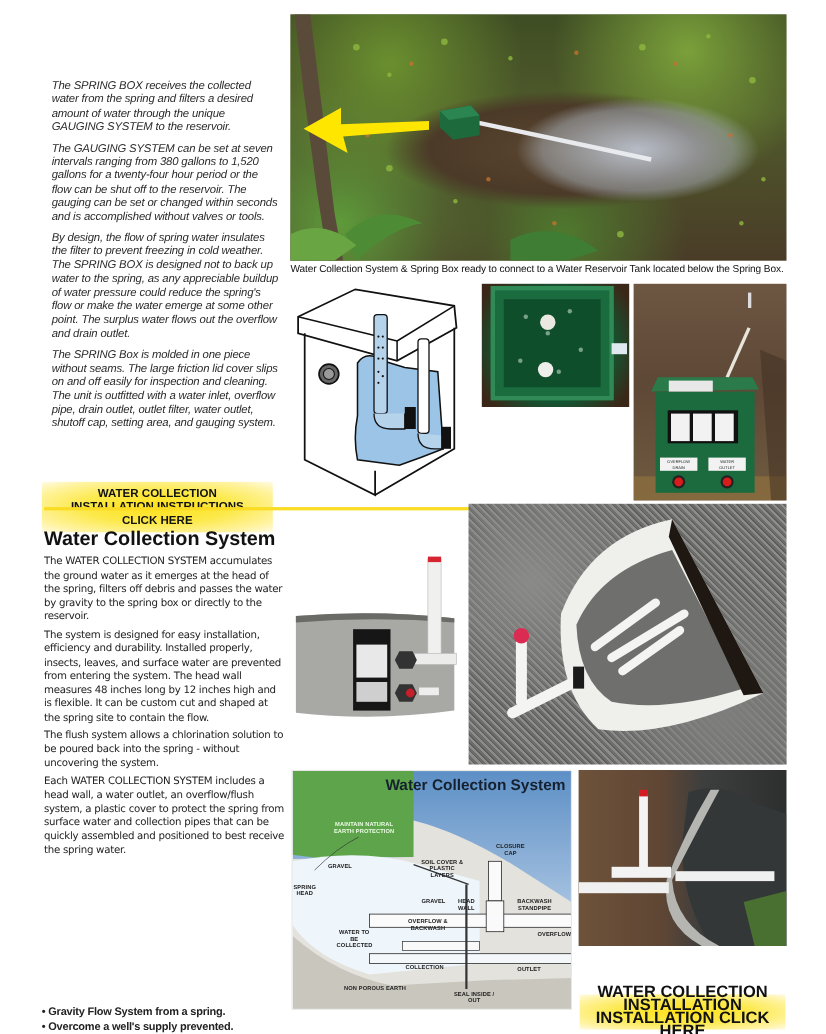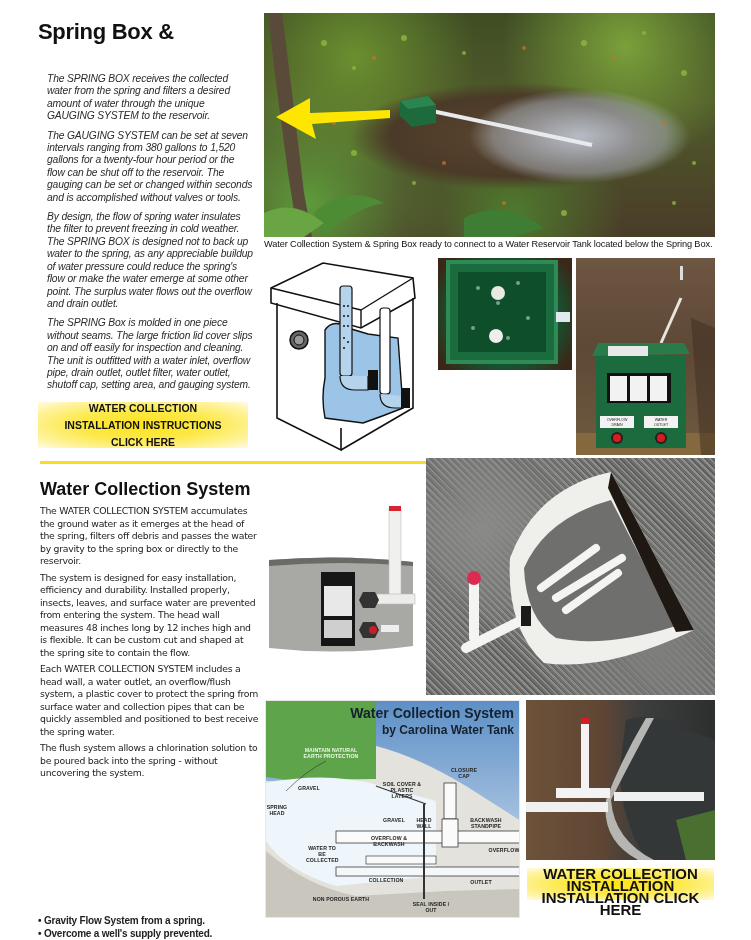--- a/index.html
+++ b/index.html
@@ -4,21 +4,21 @@
 <style>
   html, body { margin:0; padding:0; background:#ffffff; }
   body { width:751px; height:940px; position:relative; overflow:hidden; font-family:"Liberation Sans", sans-serif; color:#1a1a1a; }
   .abs { position:absolute; }
 
   
   .h1 { left:38px; top:20px; width:230px; font-family:"Liberation Sans", sans-serif; font-weight:bold; font-size:22px; line-height:24px; color:#111; letter-spacing:-0.3px; }
   .p1 { left:38px; width:215px; font-size:10.3px; line-height:12.4px; color:#2a2a2a; letter-spacing:-0.15px; }
   .p1 p { margin:0 0 7px 9px;font-style:italic; }
 
-  .yellow-btn { background:radial-gradient(ellipse at center, #ffe21a 0%, #fce94a 45%, #fff3a0 80%, #fffbe6 100%); font-weight:bold; color:#111; text-align:center; cursor:pointer; display:flex; align-items:center; justify-content:space-between; flex-direction:column; }
+  .yellow-btn { background:radial-gradient(ellipse at center, #ffe21a 0%, #fce94a 45%, #fff3a0 80%, #fffbe6 100%); font-weight:bold; color:#111; text-align:center; cursor:pointer; display:flex; align-items:center; justify-content:center; flex-direction:column;margin-top:36px; }
   .btn1 { left:38px; top:402px; width:210px; height:46px; font-size:10.5px; line-height:12px; }
   .btn2 { left:527px; top:868px; width:187px; height:32px; font-size:15px; line-height:12px; }
 
   .divider { left:40px; top:461px; width:388px; height:3px; background:#fadc25; }
 
   .h2 { left:40px; top:478px; width:225px; font-weight:bold; font-size:18px; line-height:22px; color:#111; }
   .p2 { left:40px; top:505px; width:220px; font-family:"DejaVu Sans", sans-serif; font-size:9.3px; line-height:12.5px; color:#222; letter-spacing:-0.25px; }
   .p2 p { margin:0 0 4px 0; }
   .bullets { left:38px; top:915px; width:220px; font-size:10px; line-height:12.5px; font-weight:bold; color:#222; margin:0; padding:0; list-style:none; letter-spacing:-0.2px; }
   .bullets li::before { content:"• "; }
@@ -47,21 +47,20 @@
   .diagram { left:265px; top:700px; width:255px; height:218px; background:#fff; overflow:hidden; border:1px solid #e8e8e8; box-sizing:border-box; }
   .diagram-title { left:0; top:5px; width:248px; text-align:right; font-weight:bold; font-size:14px; line-height:15px; color:#15212e; }
   .diagram-sub { left:0; top:22px; width:248px; text-align:right; font-weight:bold; font-size:12px; line-height:14px; color:#15212e; }
   .dlabel { font-family:"Liberation Sans", sans-serif; font-weight:bold; font-size:5.2px; line-height:6px; color:#222; text-align:center; letter-spacing:0.1px; }
   .dlabel.w { color:#eafbe3; }
 </style>
 </head>
 <body>
 
 <div class="abs h1">
-  <div>Spring Box &amp;</div>
 </div>
 
 <div class="abs p1" style="top:73px;">
   <p>The SPRING BOX receives the collected water from the spring and filters a desired amount of water through the unique GAUGING SYSTEM to the reservoir.</p>
   <p>The GAUGING SYSTEM can be set at seven intervals ranging from 380 gallons to 1,520 gallons for a twenty-four hour period or the flow can be shut off to the reservoir. The gauging can be set or changed within seconds and is accomplished without valves or tools.</p>
   <p>By design, the flow of spring water insulates the filter to prevent freezing in cold weather.  The SPRING BOX is designed not to back up water to the spring, as any appreciable buildup of water pressure could reduce the spring's flow or make the water emerge at some other point. The surplus water flows out the overflow and drain outlet.</p>
   <p>The SPRING Box is molded in one piece without seams. The large friction lid cover slips on and off easily for inspection and cleaning. The unit is outfitted with a water inlet, overflow pipe, drain outlet, outlet filter, water outlet, shutoff cap, setting area, and gauging system.</p>
 </div>
 
 <div class="abs yellow-btn btn1">
@@ -193,22 +192,22 @@
       <circle cx="85" cy="180" r="4" fill="#d81b1b"></circle>
   </svg>
 </div>
 
 <div class="abs divider"></div>
 
 <div class="abs h2">Water Collection System</div>
 <div class="abs p2">
   <p>The WATER COLLECTION SYSTEM accumulates the ground water as it emerges at the head of the spring, filters off debris and passes the water by gravity to the spring box or directly to the reservoir.</p>
   <p>The system is designed for easy installation, efficiency and durability. Installed properly, insects, leaves, and surface water are prevented from entering the system. The head wall measures 48 inches long by 12 inches high and is flexible. It can be custom cut and shaped at the spring site to contain the flow.</p>
+  <p>The flush system allows a chlorination solution to be poured back into the spring - without uncovering the system.</p>
   <p>Each WATER COLLECTION SYSTEM includes a head wall, a water outlet, an overflow/flush system, a plastic cover to protect the spring from surface water and collection pipes that can be quickly assembled and positioned to best receive the spring water.</p>
-  <p>The flush system allows a chlorination solution to be poured back into the spring - without uncovering the system.</p>
 </div>
 <ul class="abs bullets">
   <li>Gravity Flow System from a spring.</li>
   <li>Overcome a well's supply prevented.</li>
   <li>Pump up from a spring location.</li>
   <li>Create a Gravity System from a well.</li>
 </ul>
 
 <div class="abs photo tankphoto">
   <svg width="158" height="212" viewBox="0 0 158 212">
@@ -265,21 +264,20 @@
     <rect x="70" y="130" width="185" height="12" fill="#fbfbfb" stroke="#222" stroke-width="0.7"></rect>
     <rect x="70" y="166" width="185" height="9" fill="#f4f8fb" stroke="#222" stroke-width="0.7"></rect>
     <rect x="100" y="155" width="70" height="8" fill="#f9f9f9" stroke="#222" stroke-width="0.6"></rect>
     <rect x="178" y="82" width="12" height="36" fill="#fafafa" stroke="#222" stroke-width="0.7"></rect>
     <rect x="176" y="118" width="16" height="28" fill="#fafafa" stroke="#222" stroke-width="0.7"></rect>
     <line x1="158" y1="103" x2="158" y2="198" stroke="#333" stroke-width="2"></line>
     <path d="M60 60 Q40 70 20 90" fill="none" stroke="#333" stroke-width="0.6"></path>
     <path d="M110 85 L160 103" fill="none" stroke="#333" stroke-width="1.2"></path>
   </svg>
   <div class="abs diagram-title">Water Collection System</div>
-  <div class="abs diagram-sub">by Carolina Water Tank</div>
   <div class="abs dlabel w" style="left:35px; top:46px; width:60px;">MAINTAIN NATURAL EARTH PROTECTION</div>
   <div class="abs dlabel" style="left:28px; top:84px; width:30px;">GRAVEL</div>
   <div class="abs dlabel" style="left:0px; top:103px; width:22px;">SPRING HEAD</div>
   <div class="abs dlabel" style="left:115px; top:80px; width:42px;">SOIL COVER &amp; PLASTIC LAYERS</div>
   <div class="abs dlabel" style="left:183px; top:66px; width:30px;">CLOSURE CAP</div>
   <div class="abs dlabel" style="left:113px; top:116px; width:30px;">GRAVEL</div>
   <div class="abs dlabel" style="left:146px; top:116px; width:24px;">HEAD WALL</div>
   <div class="abs dlabel" style="left:198px; top:116px; width:44px;">BACKWASH STANDPIPE</div>
   <div class="abs dlabel" style="left:100px; top:134px; width:46px;">OVERFLOW &amp; BACKWASH</div>
   <div class="abs dlabel" style="left:220px; top:146px; width:36px;">OVERFLOW</div>

